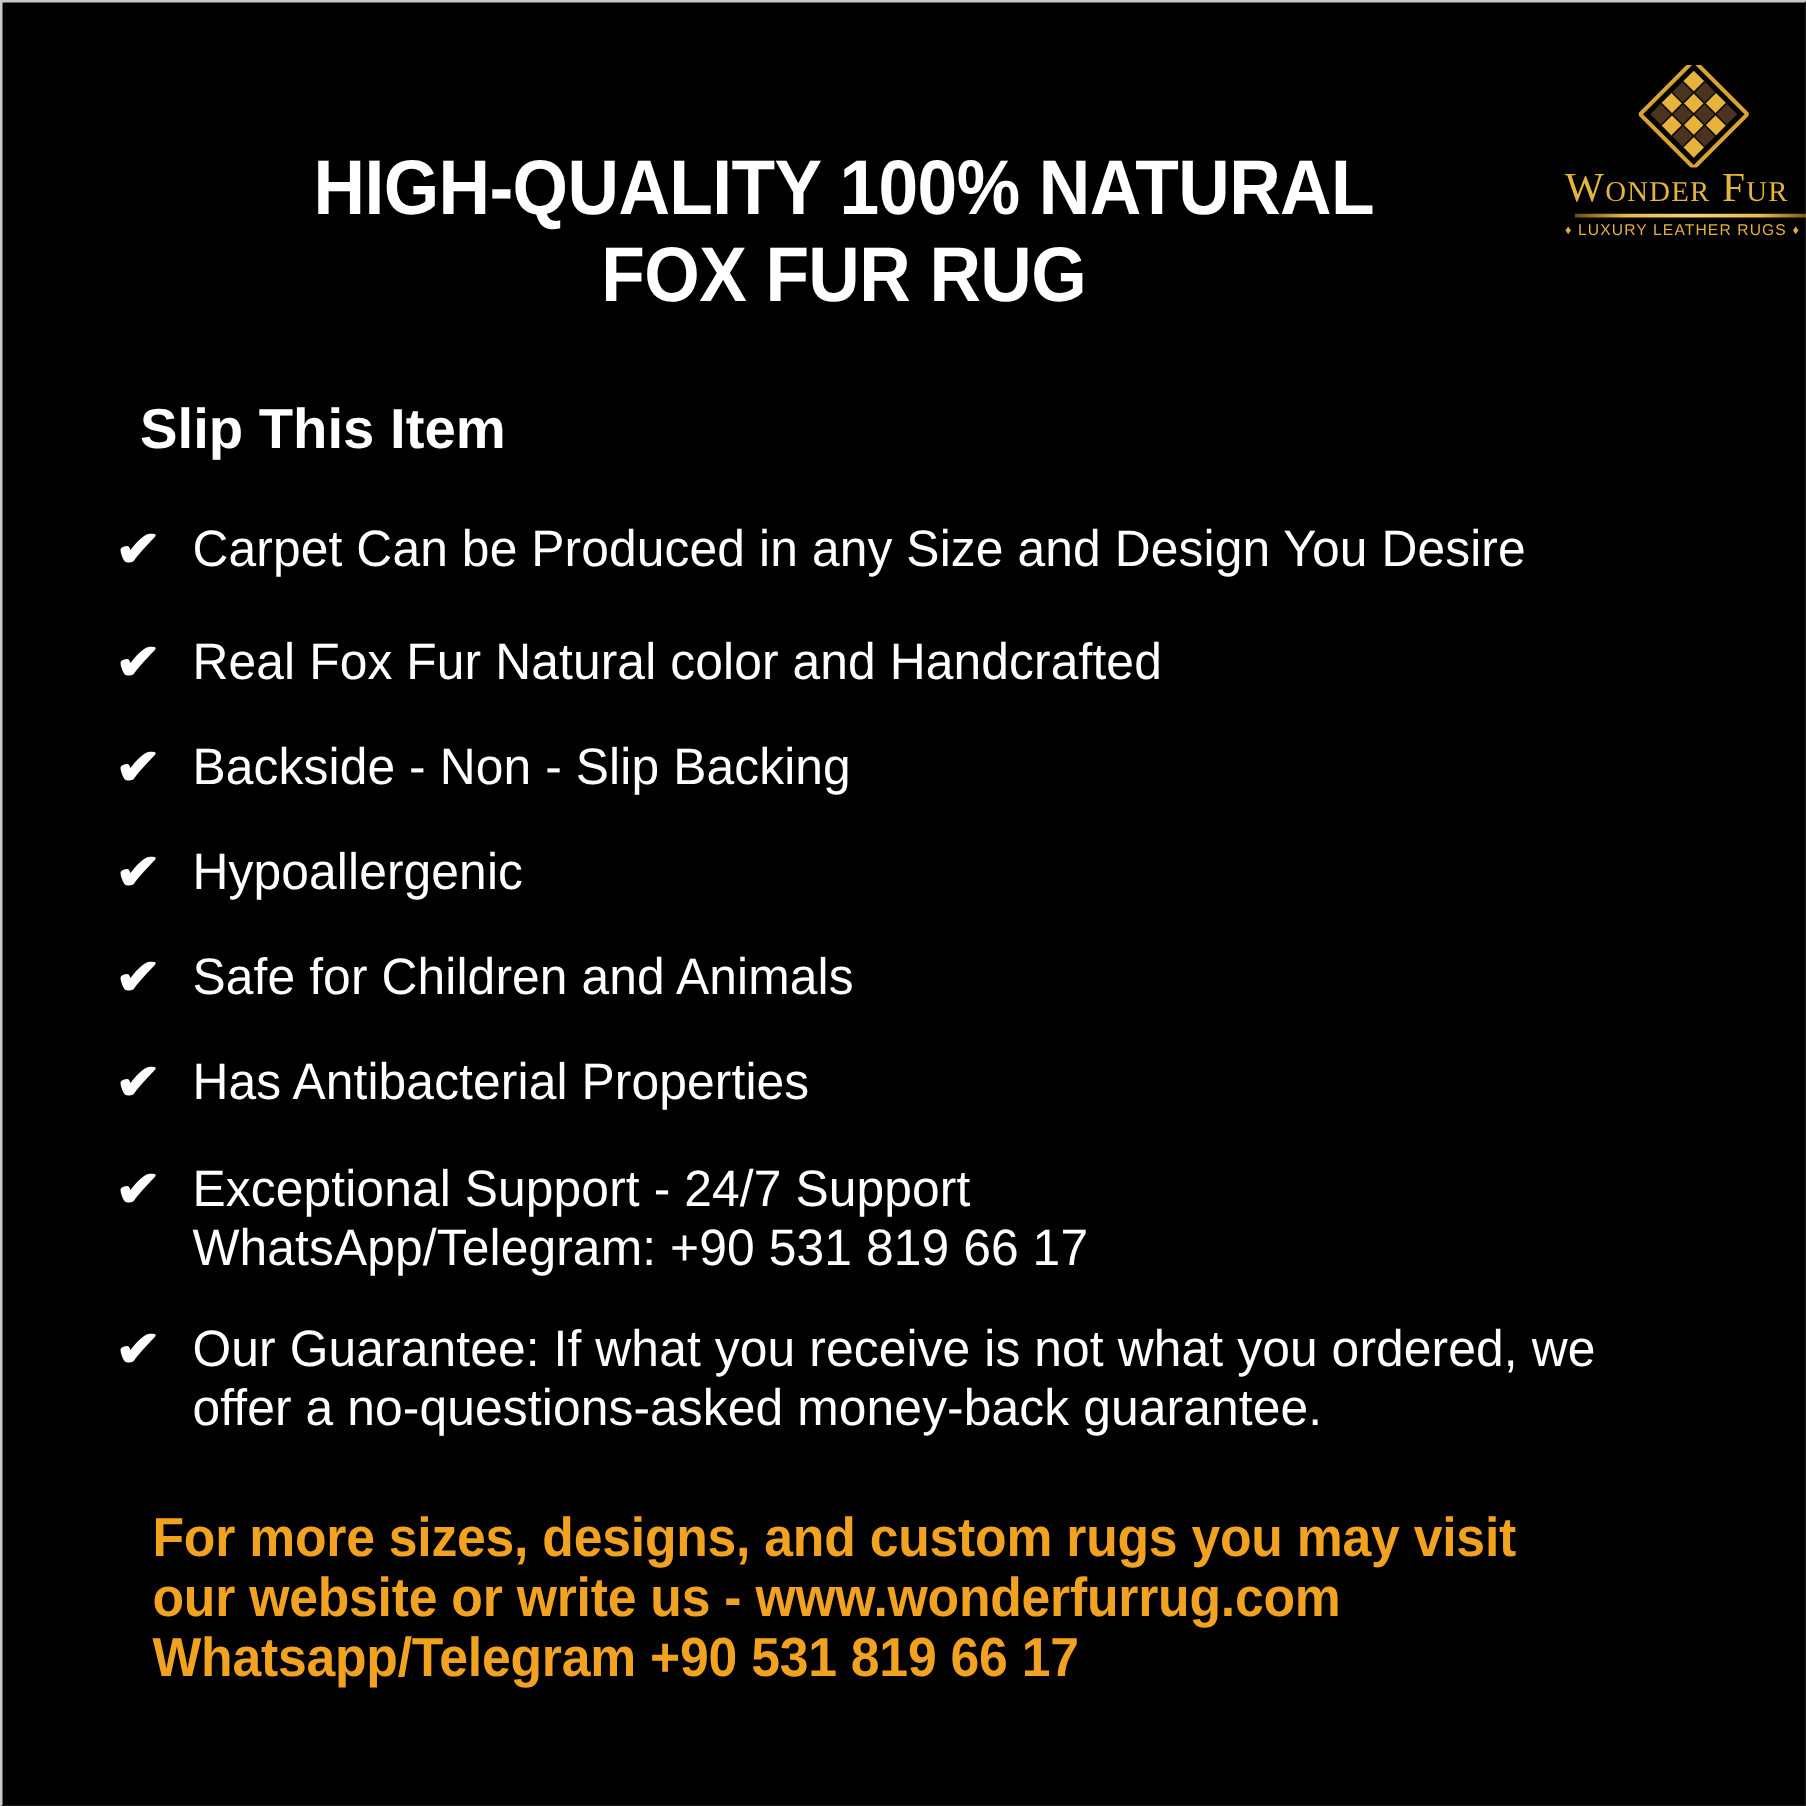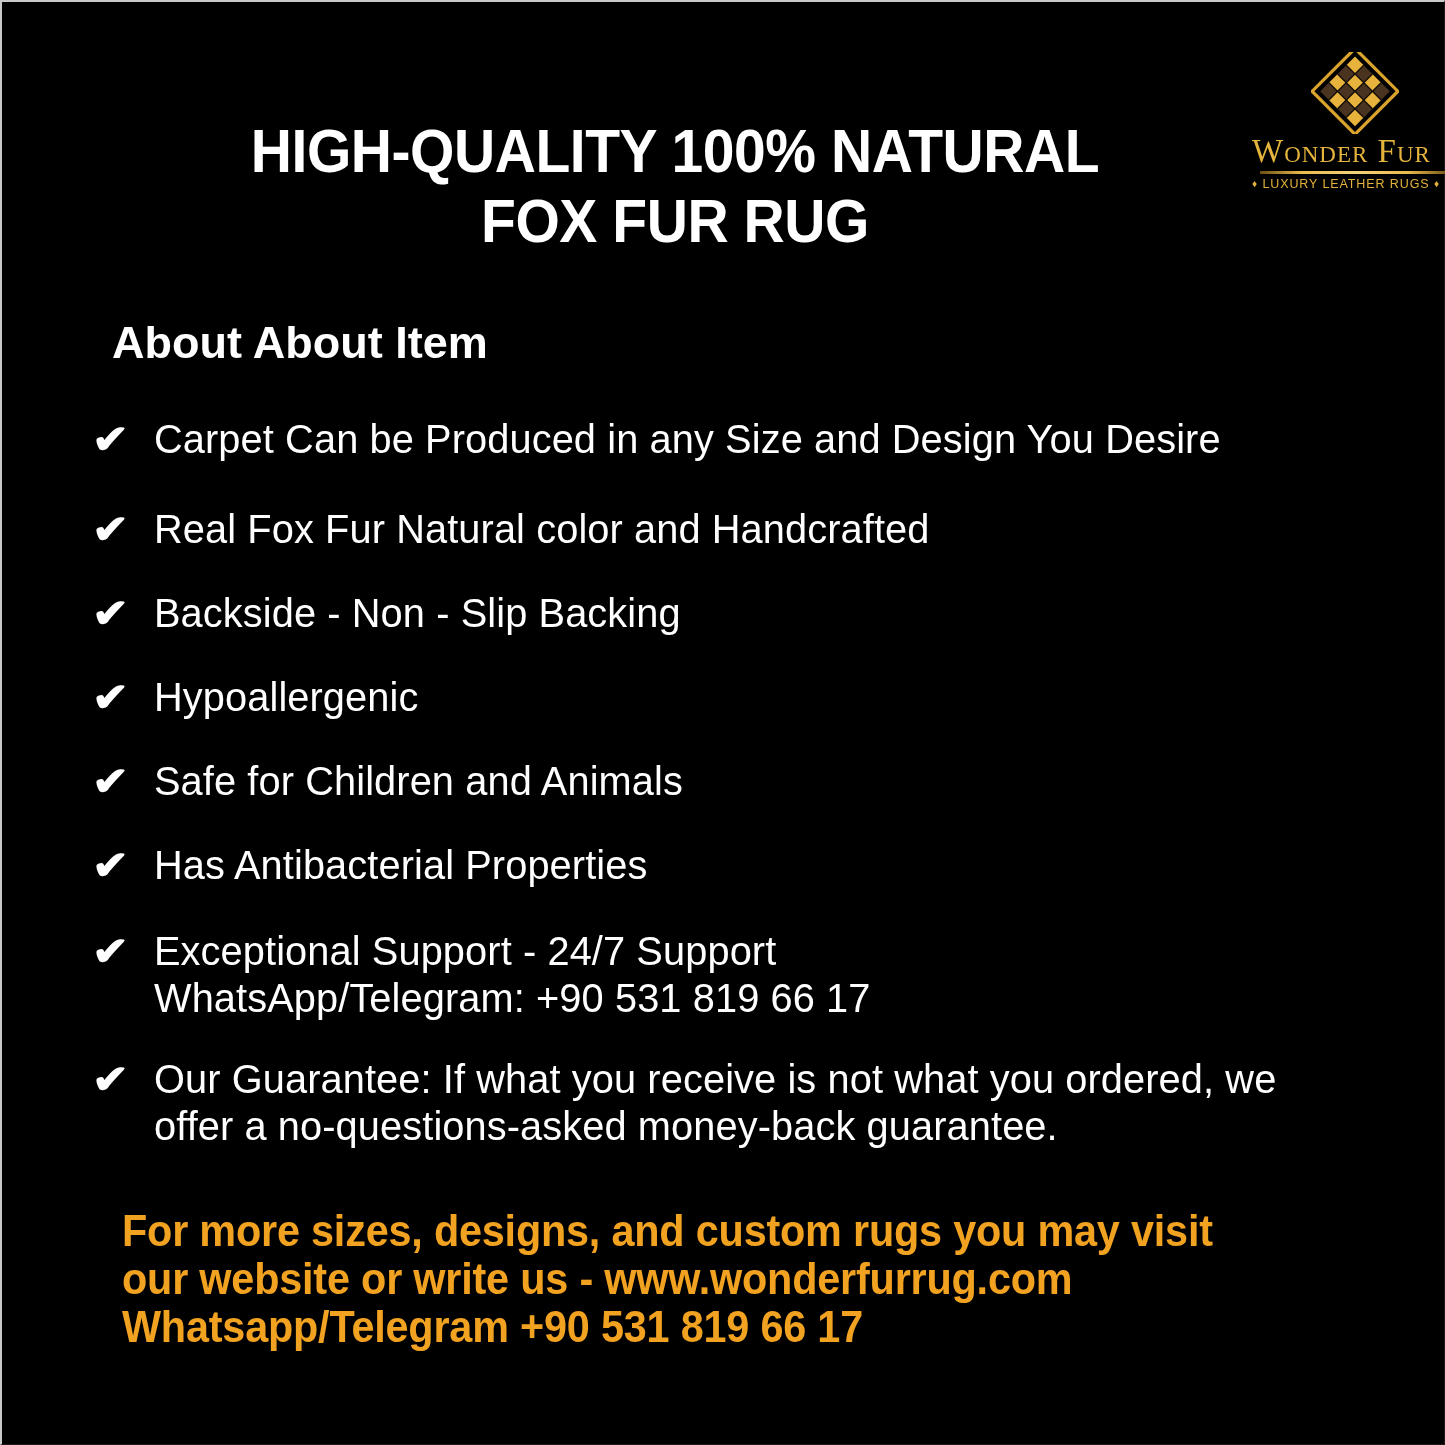--- a/index.html
+++ b/index.html
@@ -214,21 +214,21 @@
       <span>LUXURY LEATHER RUGS</span>
       <span class="dia">♦</span>
     </div>
   </div>
 
   <div class="title">
     <div>HIGH-QUALITY 100% NATURAL</div>
     <div>FOX FUR RUG</div>
   </div>
 
-  <div class="about-heading">About About Item</div>
+  <div class="about-heading">Slip This Item</div>
 
   <div class="features">
 
     <div class="feature f0">
       <span class="check">✔</span>
       <span class="ftext">Carpet Can be Produced in any Size and Design You Desire</span>
     </div>
 
     <div class="feature f1">
       <span class="check">✔</span>

